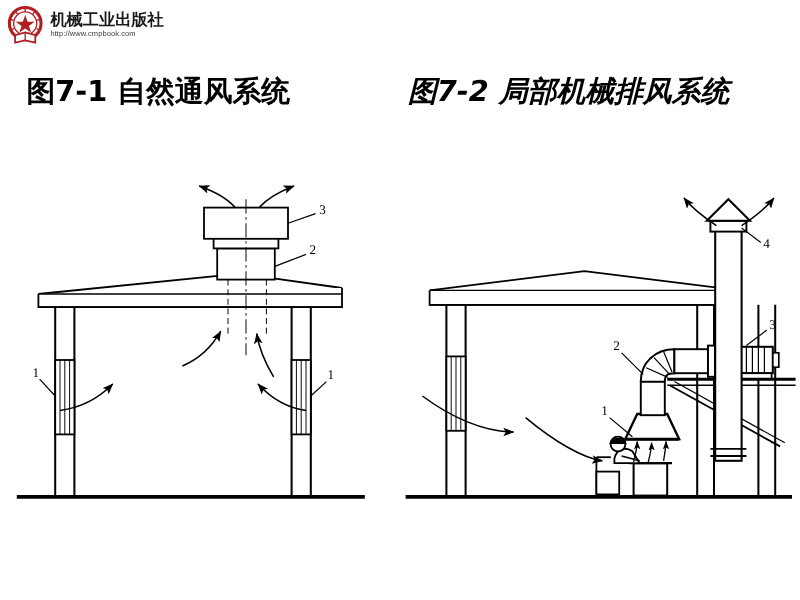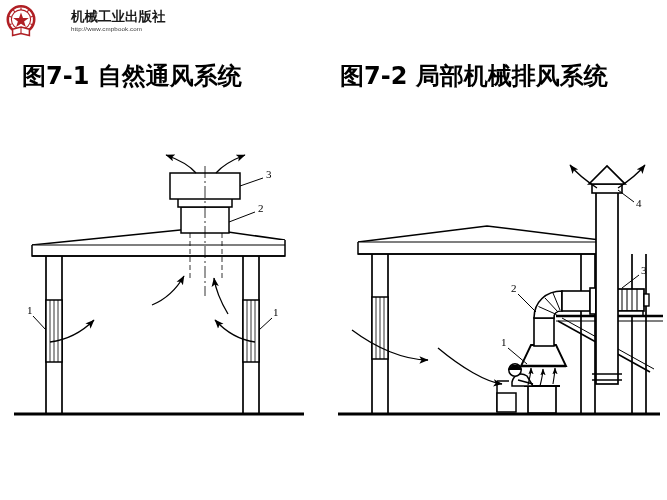--- a/index.html
+++ b/index.html
@@ -17,21 +17,20 @@
 
   
   #logo-bar {
     position: absolute;
     left: 4px;
     top: 2px;
     width: 200px;
     height: 38px;
     display: flex;
     align-items: center;
-    gap: 29px;
   }
   #logo-mark {
     width: 34px;
     height: 34px;
     flex: 0 0 34px;
     position: relative;
   }
   #logo-text-wrap {
     margin-left: 4px;
     display: flex;
@@ -57,21 +56,21 @@
   
   .fig-title {
     position: absolute;
     font-family: "DejaVu Sans", "Liberation Sans", sans-serif;
     font-weight: bold;
     font-size: 24px;
     color: #000000;
     white-space: nowrap;
   }
   #title-left  { left: 22px;  top: 60px; }
-  #title-right { left: 340px; top: 60px; }
+  #title-right { left: 340px; top: 60px; font-style: italic; }
   #drawing {
     position: absolute;
     left: 0;
     top: 0;
     width: 667px;
     height: 500px;
   }
 
   
   #drawing text {

